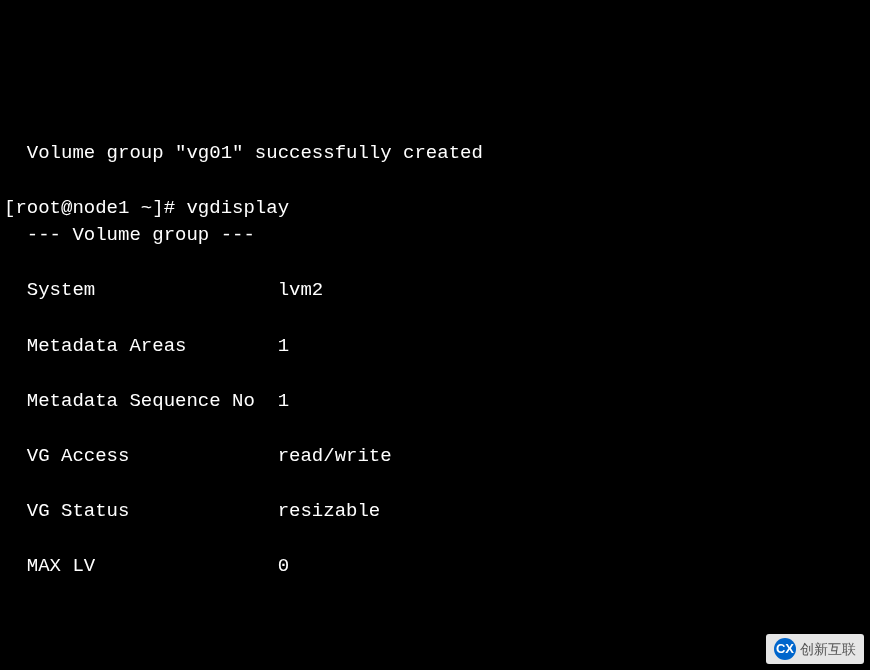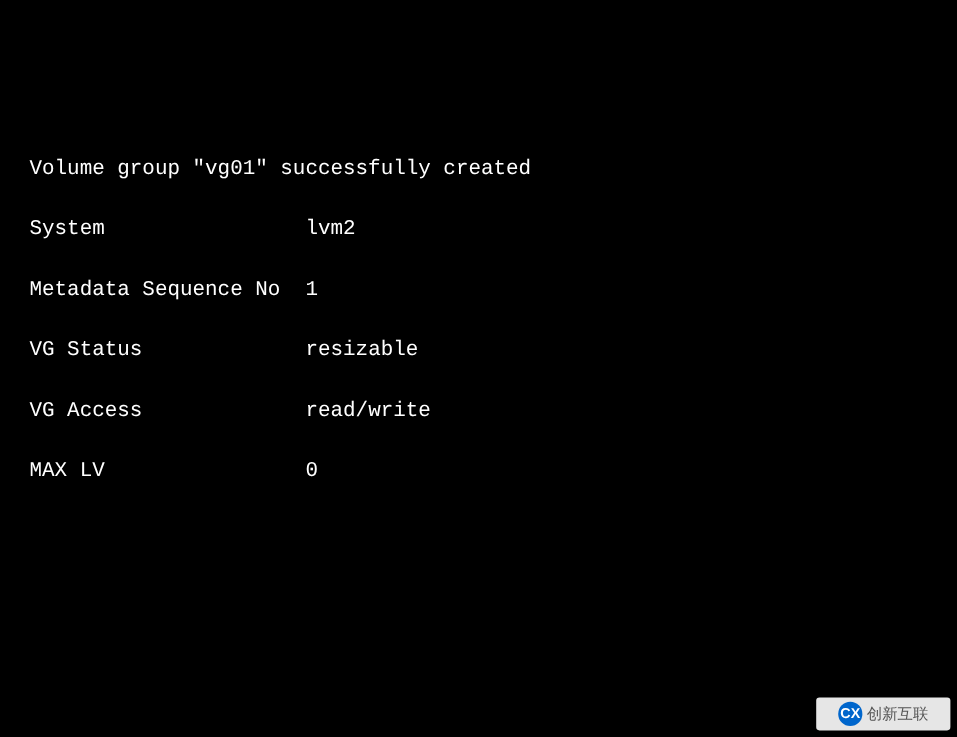--- a/index.html
+++ b/index.html
@@ -27,21 +27,21 @@
     .prompt-line {
       white-space: pre;
     }
     .watermark {
       position: absolute;
       bottom: 6px;
       right: 6px;
       background: rgba(255,255,255,0.9);
       color: #555;
       font-size: 14px;
-      padding: 4px 20px;
+      padding: 4px 8px;
       border-radius: 3px;
       display: flex;
       align-items: center;
       gap: 4px;
       font-family: sans-serif;
     }
     .watermark-icon {
       width: 22px;
       height: 22px;
       background: #0066cc;
@@ -54,24 +54,27 @@
       font-weight: bold;
     }
   </style>
 </head>
 <body>
 
 
 
 <div>
 <span class="terminal-line">  Volume group "vg01" successfully created</span>
+<span class="prompt-line"><span>[root@node1 ~]# </span><span>vgdisplay</span></span>
+<span class="terminal-line">  --- Volume group ---</span>
 <span class="terminal-line"><span>  System                </span><span>lvm2</span></span>
+<span class="terminal-line"><span>  Metadata Areas        </span><span>1</span></span>
 <span class="terminal-line"><span>  Metadata Sequence No  </span><span>1</span></span>
+<span class="terminal-line"><span>  VG Access             </span><span>read/write</span></span>
 <span class="terminal-line"><span>  VG Status             </span><span>resizable</span></span>
-<span class="terminal-line"><span>  VG Access             </span><span>read/write</span></span>
 <span class="terminal-line"><span>  MAX LV                </span><span>0</span></span>
 
 
 
 
 
 
 
 
 

